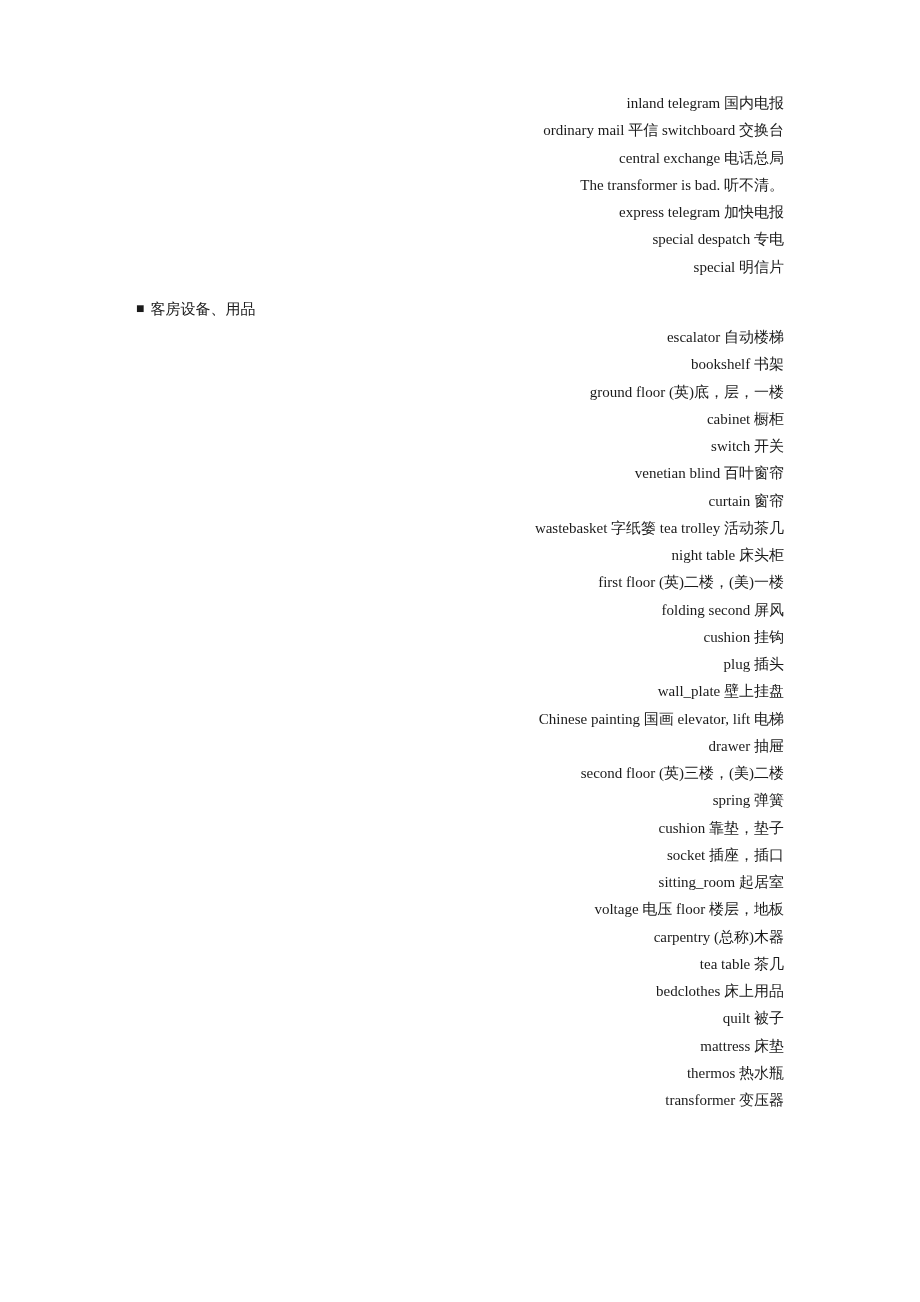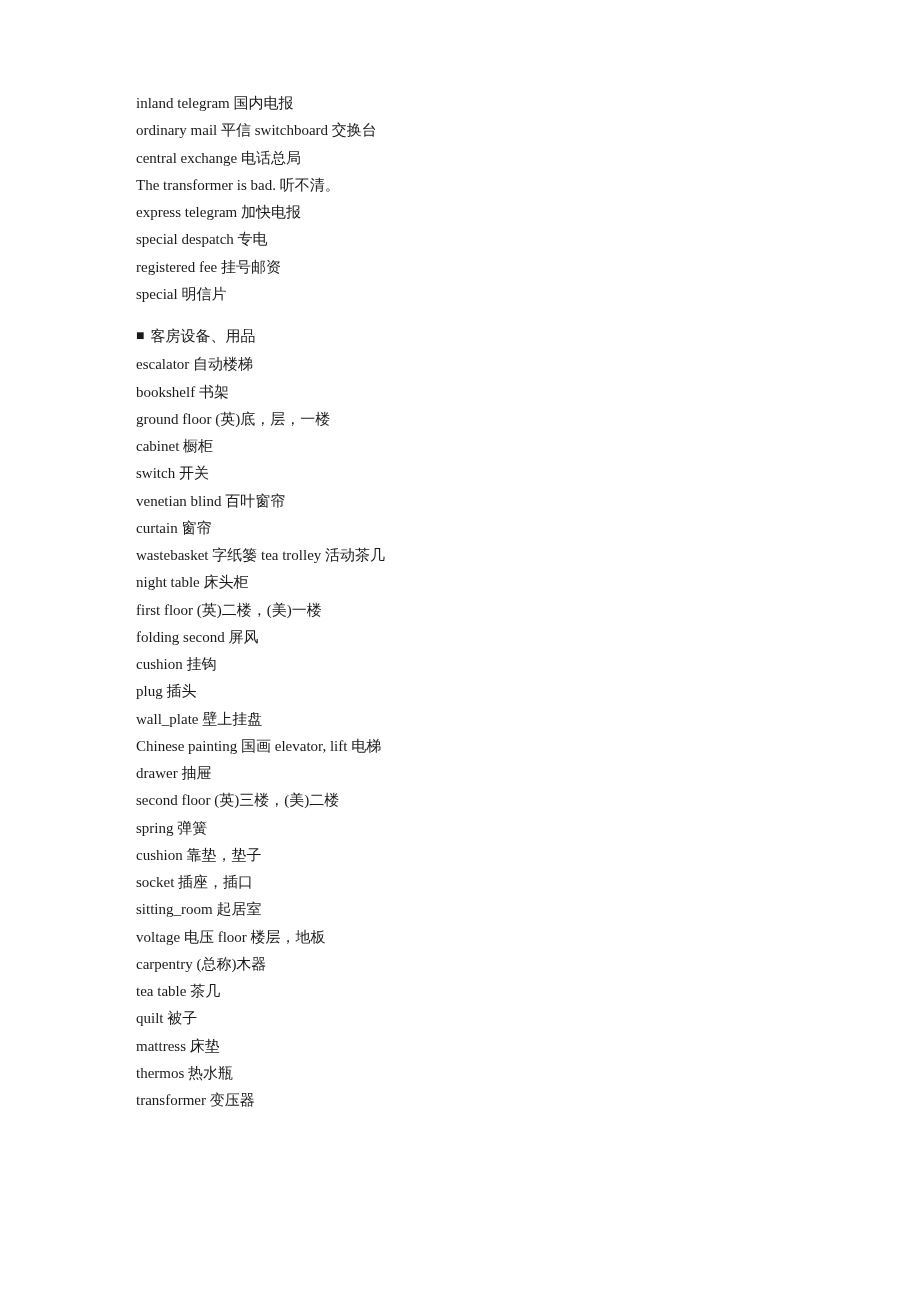--- a/index.html
+++ b/index.html
@@ -1,18 +1,19 @@
 <!DOCTYPE html>
 <html><head>
   <meta charset="utf-8">
   <style>
     * {
       margin: 0;
       padding: 0;
       box-sizing: border-box;
+      text-align: right;
     }
 
     body {
       background-color: #ffffff;
       font-family: "SimSun", "宋体", serif;
       font-size: 15px;
       color: #1a1a1a;
       width: 920px;
       min-height: 1302px;
       padding: 90px 136px 90px 136px;
@@ -42,21 +43,20 @@
 <div>
 
   <div>
 
   <span class="line">inland telegram  国内电报</span>
       <span class="line">ordinary mail  平信 switchboard  交换台</span>
       <span class="line">central exchange  电话总局</span>
       <span class="line">The transformer is bad.    听不清。</span>
       <span class="line">express telegram  加快电报</span>
       <span class="line">special despatch  专电</span>
-      <span class="line">registered fee  挂号邮资</span>
       <span class="line">special  明信片</span>
     </div>
 
   <div>
     <div class="section-header">
       <span class="bullet">■</span>
       <span>客房设备、用品</span>
     </div>
     <div>
 
@@ -77,20 +77,21 @@
         <span class="line">Chinese painting  国画 elevator, lift  电梯</span>
         <span class="line">drawer  抽屉</span>
         <span class="line">second floor (英)三楼，(美)二楼</span>
         <span class="line">spring  弹簧</span>
         <span class="line">cushion  靠垫，垫子</span>
         <span class="line">socket  插座，插口</span>
         <span class="line">sitting_room  起居室</span>
         <span class="line">voltage  电压 floor  楼层，地板</span>
         <span class="line">carpentry (总称)木器</span>
         <span class="line">tea table  茶几</span>
+        <span class="line">bedclothes  床上用品</span>
         <span class="line">quilt  被子</span>
         <span class="line">mattress  床垫</span>
         <span class="line">thermos  热水瓶</span>
         <span class="line">transformer  变压器</span>
       </div>
   </div>
 
 </div>
 
 </body></html>

